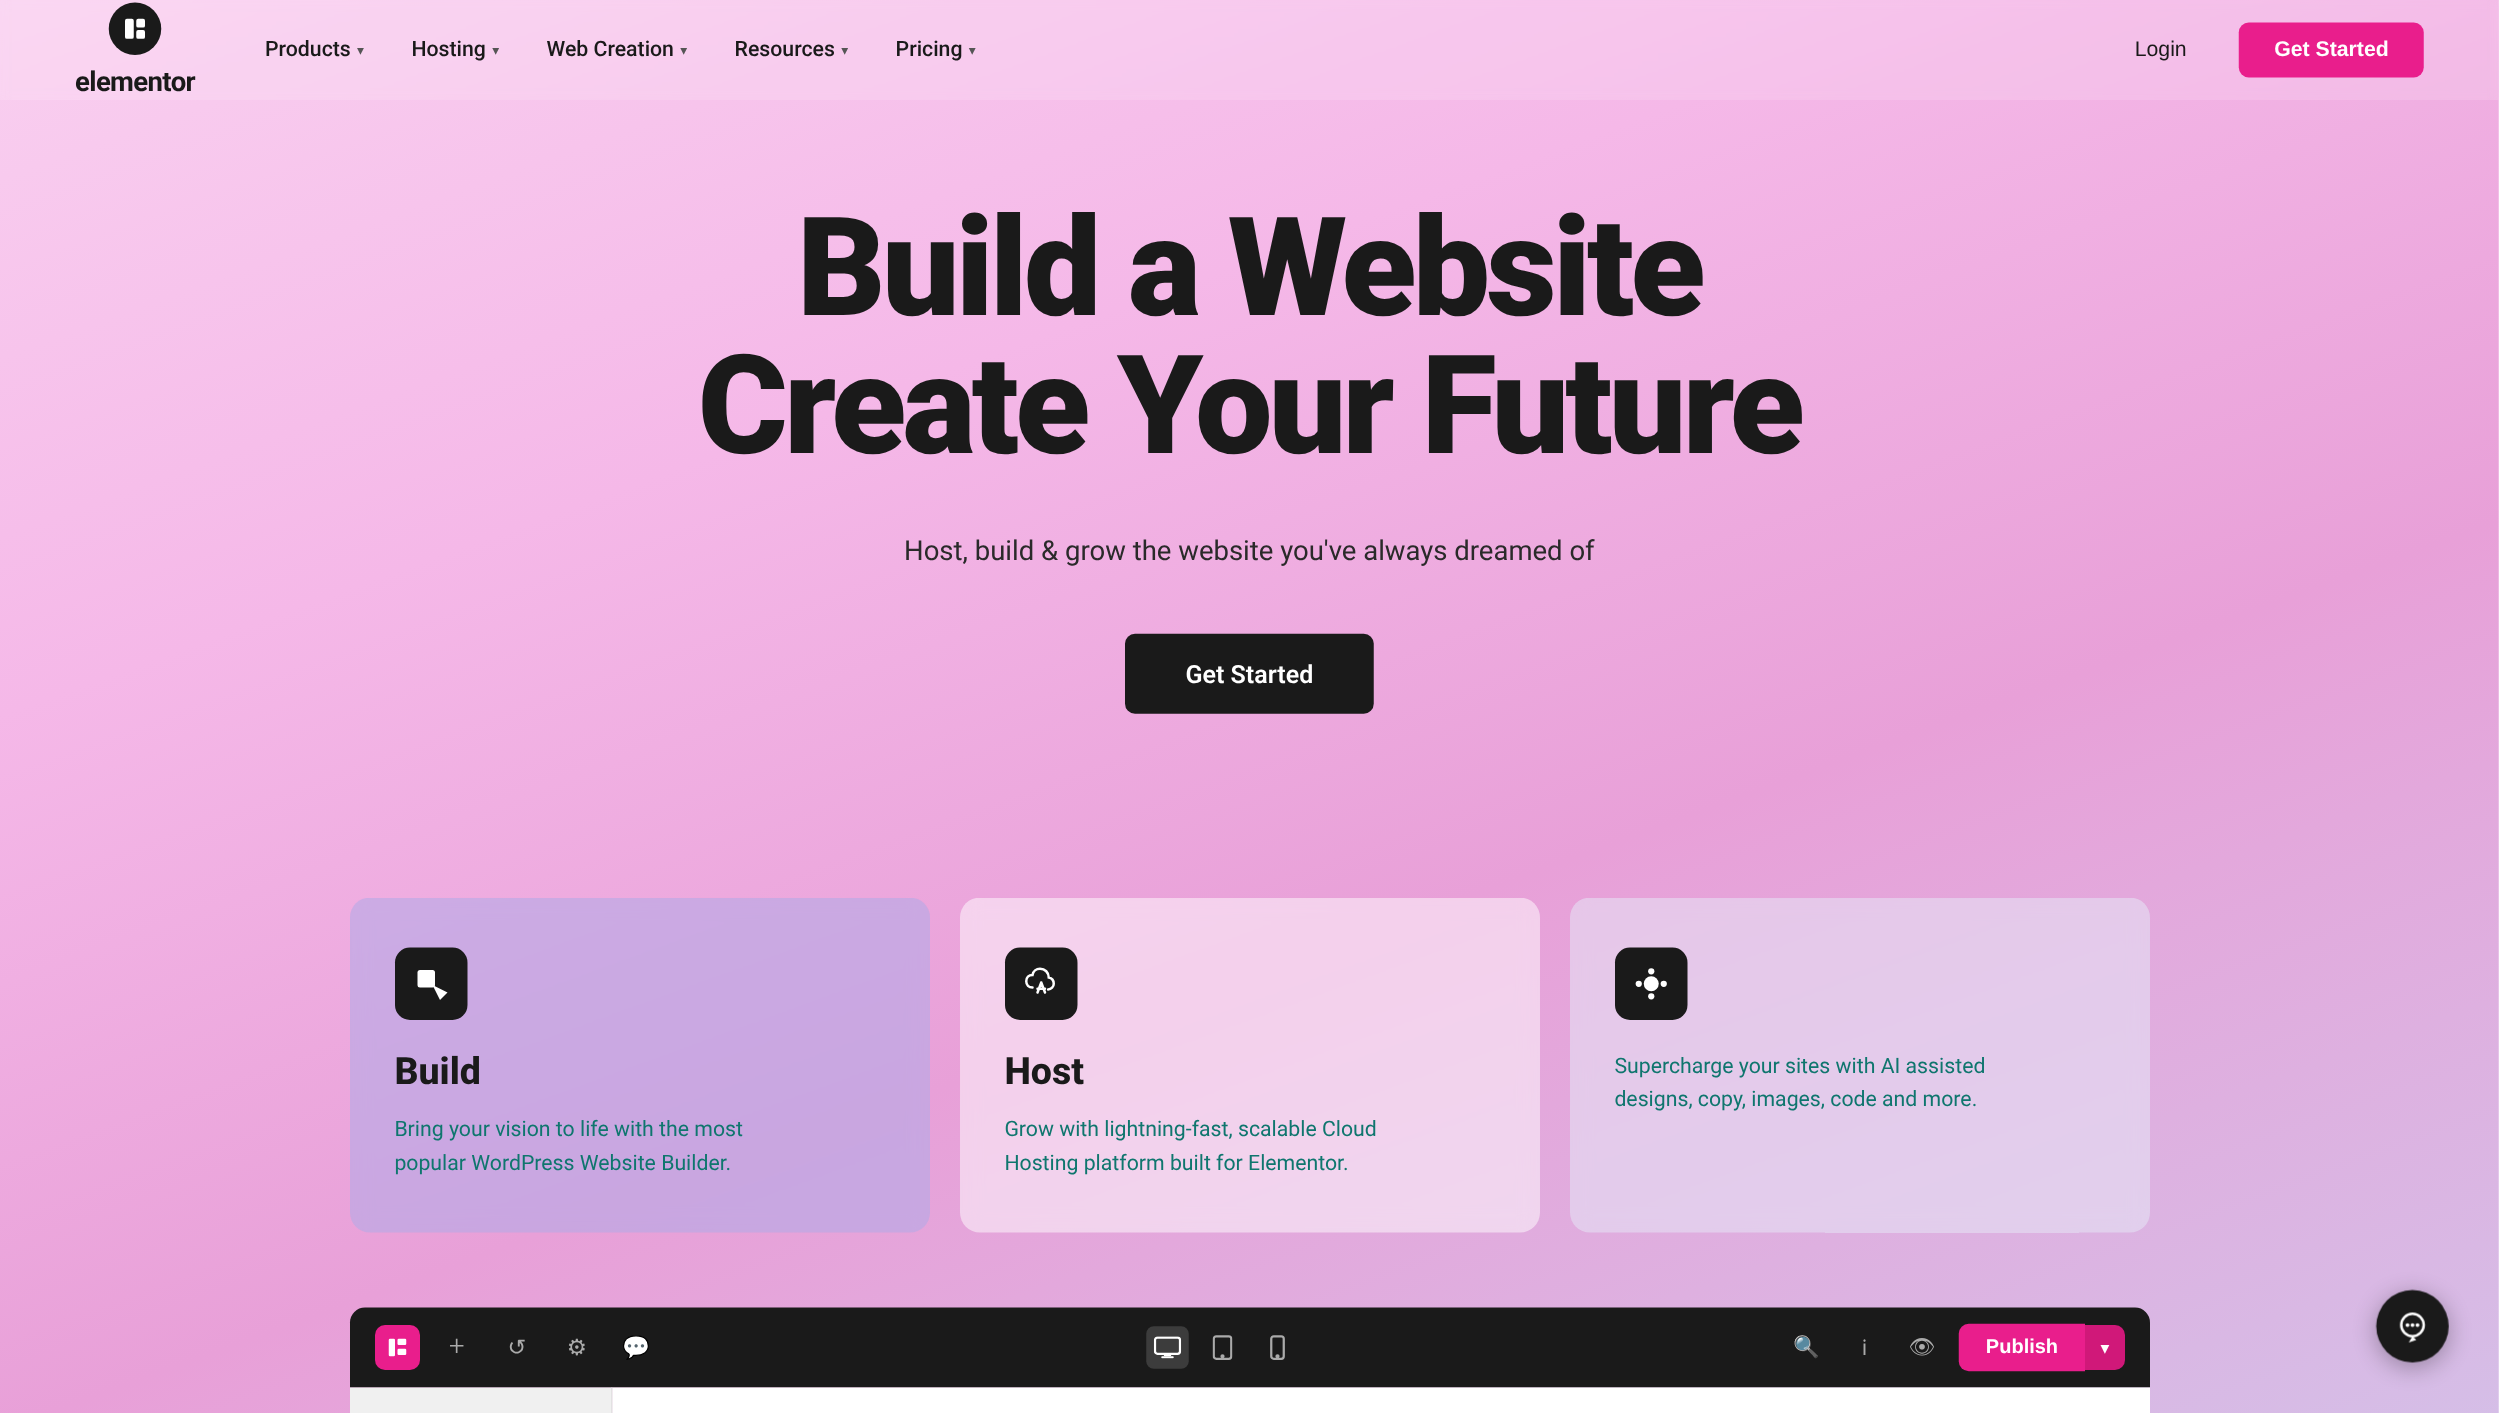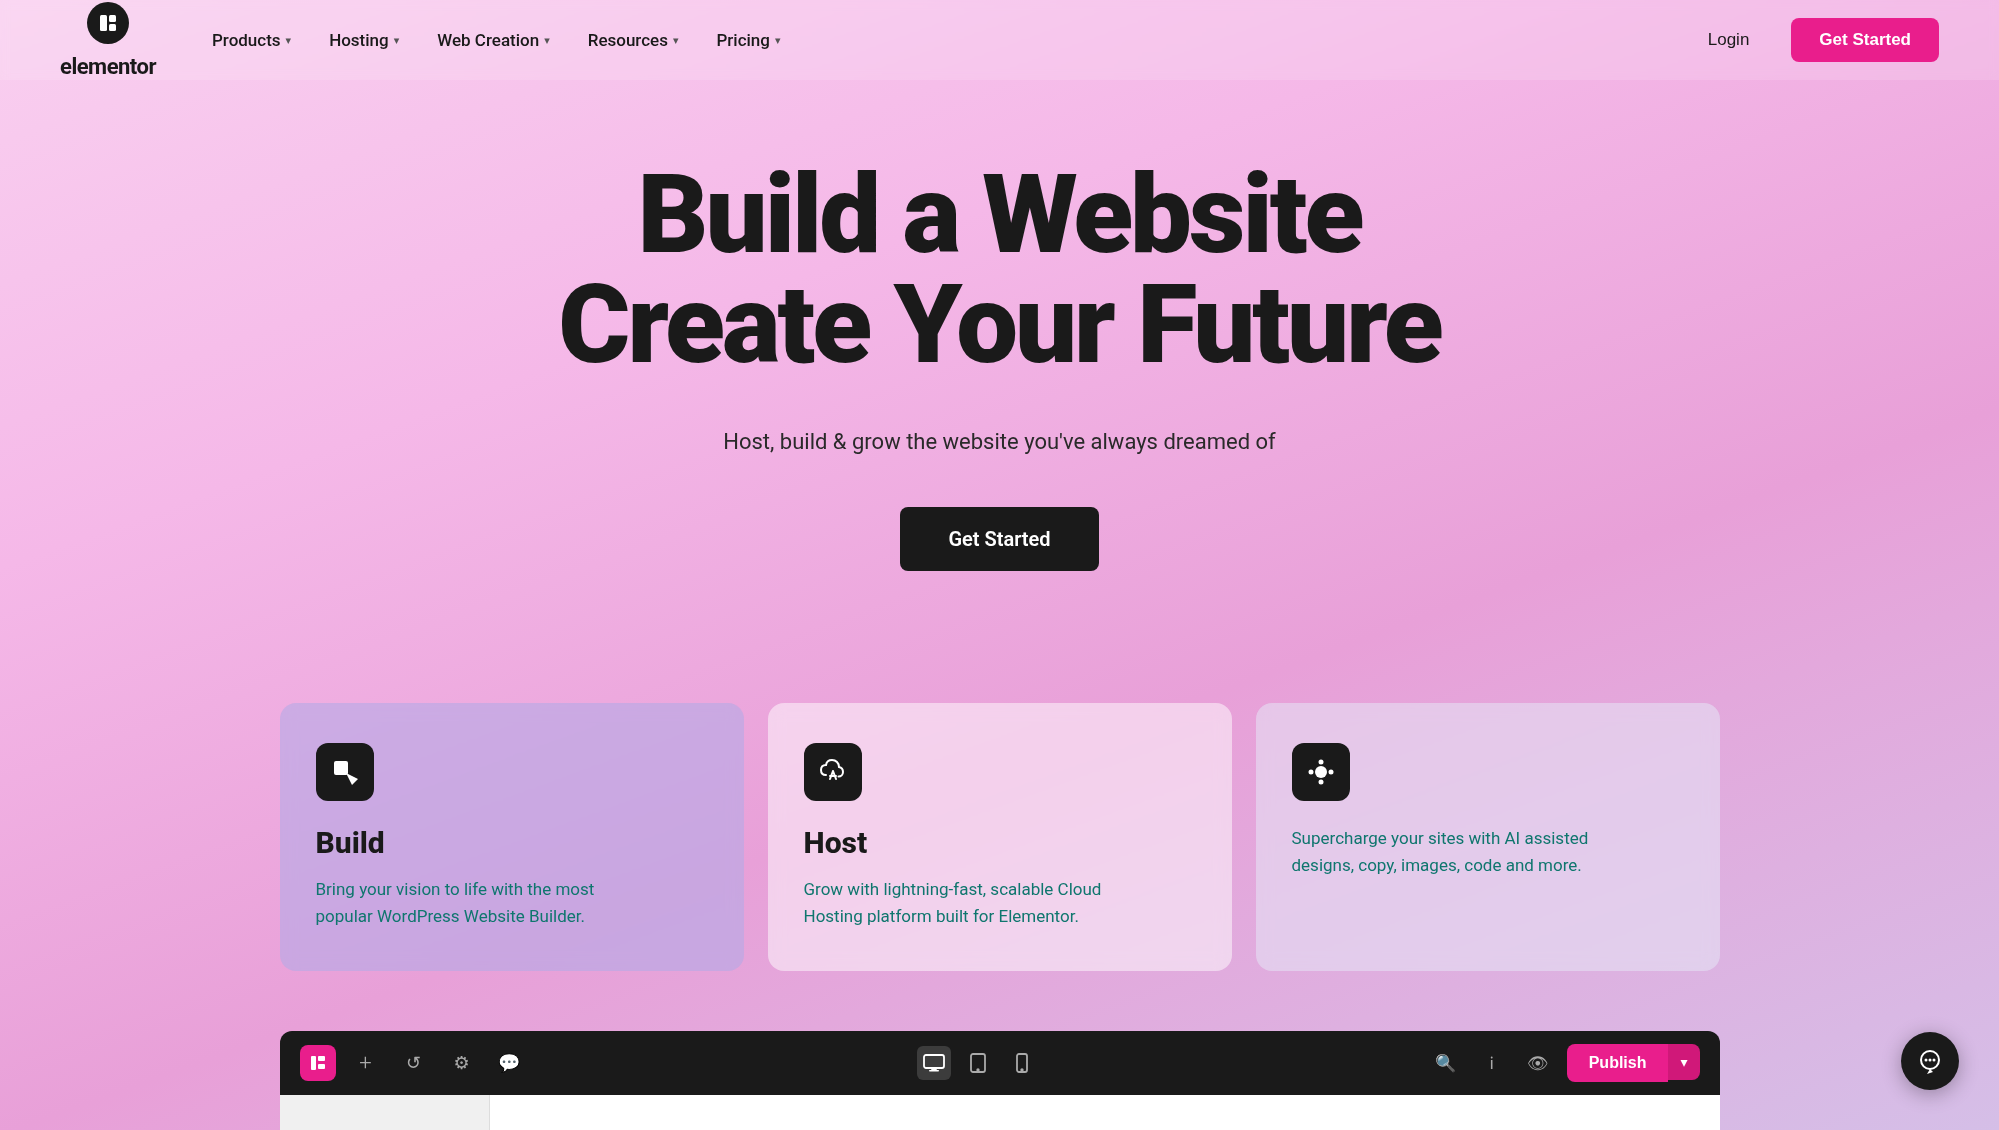--- a/index.html
+++ b/index.html
@@ -141,21 +141,21 @@
       cursor: pointer;
       text-decoration: none;
       margin-bottom: 72px;
     }
 
     
     .feature-cards {
       display: flex;
       gap: 24px;
       max-width: 1560px;
-      margin: 0 auto;
+      margin: 15px auto;
       padding: 0 60px;
       margin-bottom: 60px;
     }
     .feature-card {
       flex: 1;
       border-radius: 16px;
       padding: 40px 36px;
       background: rgba(255,255,255,0.55);
       backdrop-filter: blur(8px);
       position: relative;
@@ -266,21 +266,21 @@
       height: 34px;
       display: flex;
       align-items: center;
       justify-content: center;
       color: #aaa;
       font-size: 17px;
       cursor: pointer;
     }
     .publish-btn {
       display: flex;
-      align-items: flex-start;
+      align-items: center;
       gap: 0;
     }
     .publish-main {
       padding: 10px 22px;
       background: #e91e8c;
       color: white;
       border: none;
       border-radius: 8px 0 0 8px;
       font-size: 16px;
       font-weight: 600;

